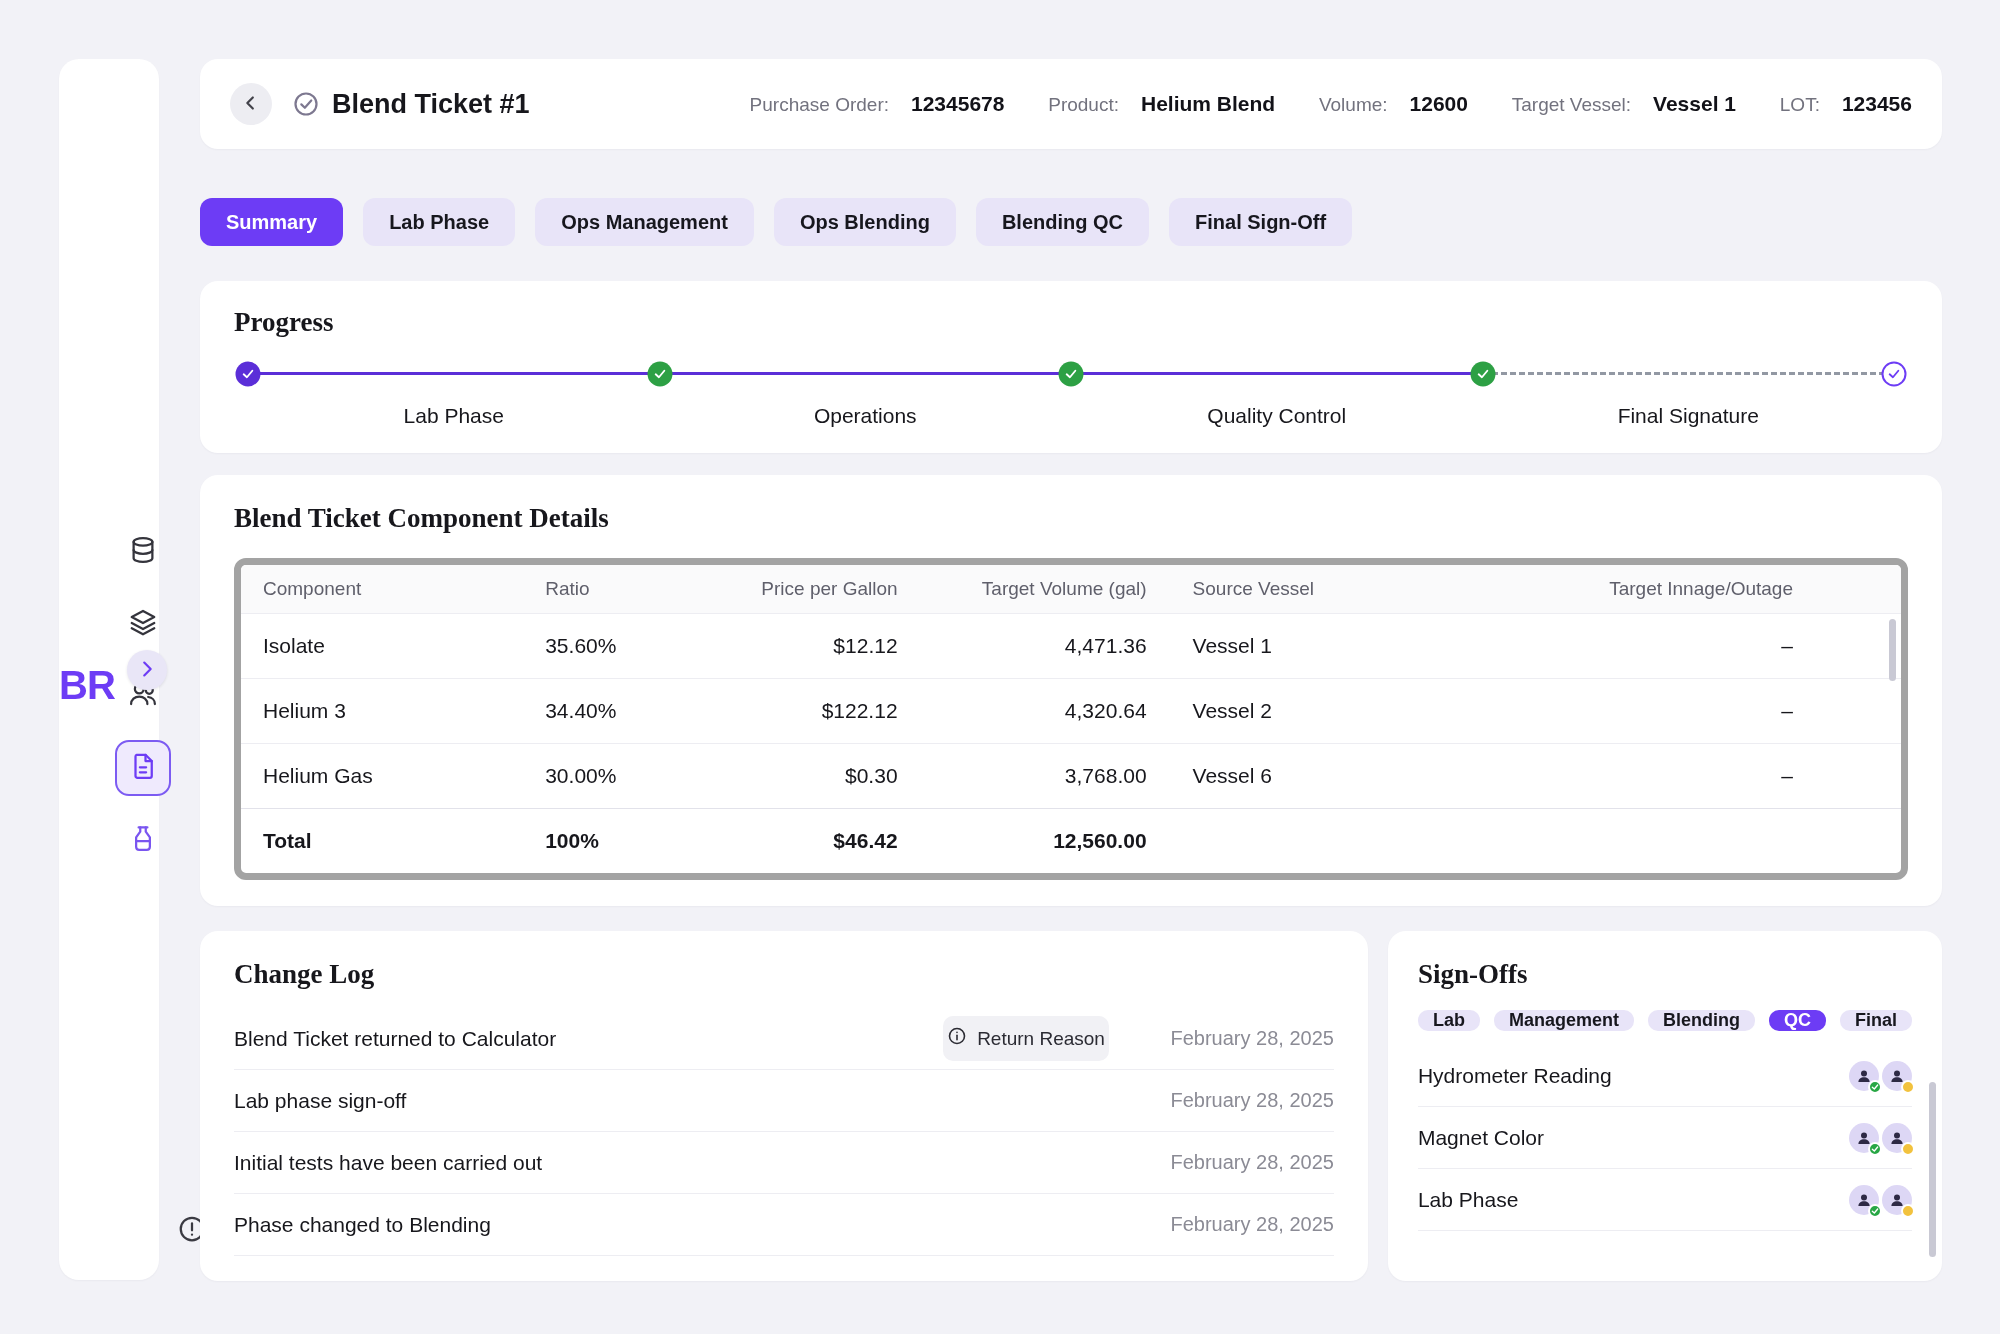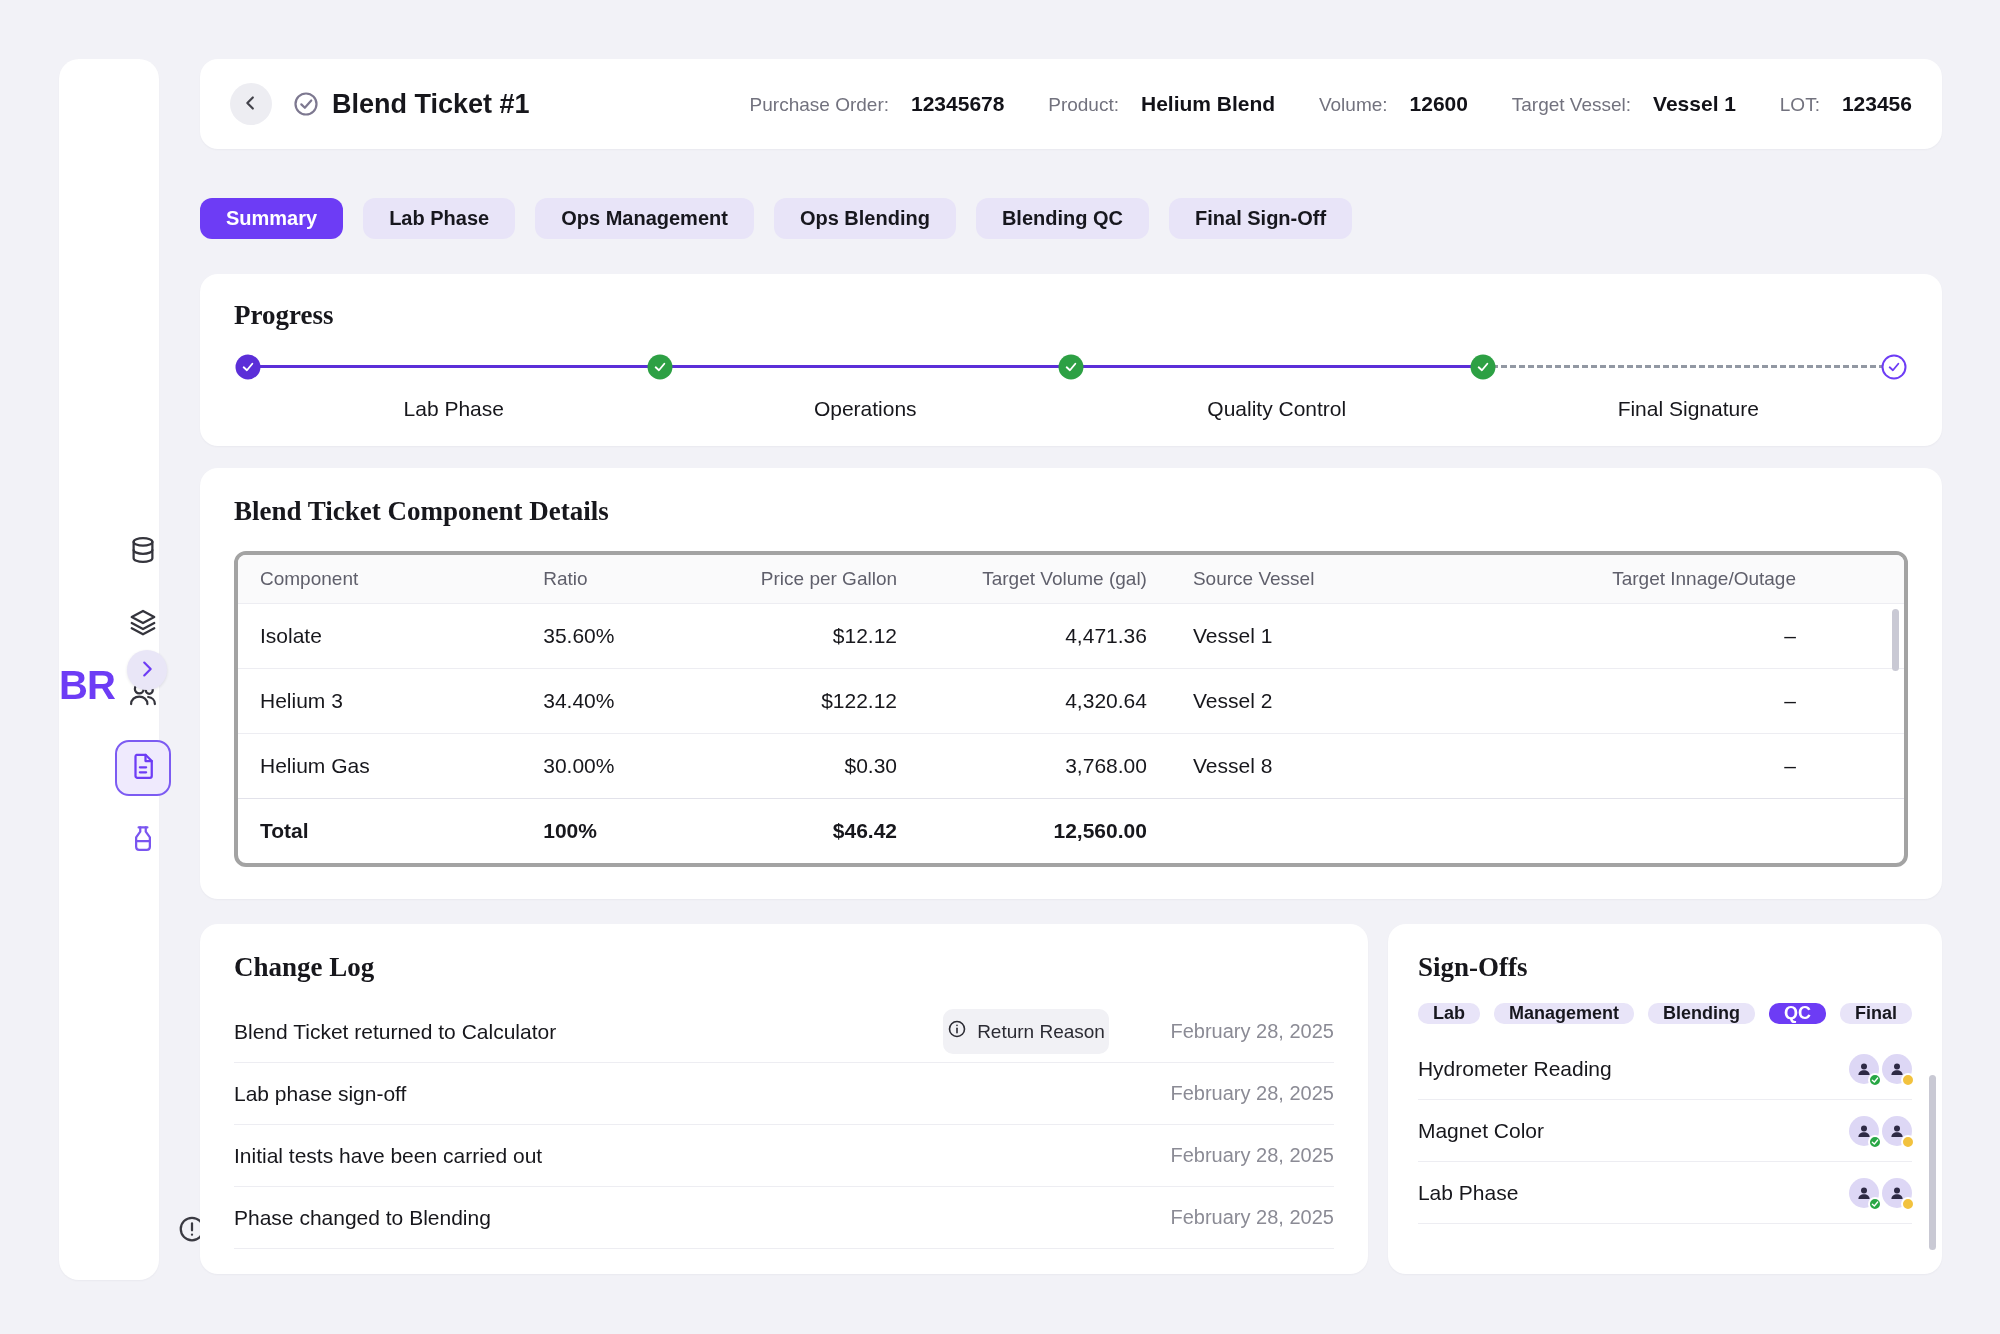--- a/index.html
+++ b/index.html
@@ -27,41 +27,41 @@
   .back-btn{width:42px;height:42px;border-radius:50%;background:#ededf2;border:none;display:flex;align-items:center;justify-content:center;color:#42424a;cursor:pointer;flex:0 0 auto;}
   .title-check{margin-left:20px;margin-right:12px;color:#7d7890;display:flex;align-items:center;}
   .page-title{font-size:27px;font-weight:700;margin:0;white-space:nowrap;}
   .meta{flex:1;display:flex;align-items:center;justify-content:space-between;margin-left:220px;}
   .meta-item{display:flex;align-items:baseline;gap:22px;white-space:nowrap;}
   .meta-label{font-size:19px;color:#72727e;}
   .meta-value{font-size:21px;font-weight:600;color:#121218;}
 
   
   .tabs{display:flex;gap:20px;margin-top:49px;}
-  .tab{height:41px;padding:0 26px;border-radius:12px;background:#e8e4f8;color:#17171e;font-size:20px;font-weight:600;border:none;cursor:pointer;font-family:inherit;}
+  .tab{height:48px;padding:0 26px;border-radius:12px;background:#e8e4f8;color:#17171e;font-size:20px;font-weight:600;border:none;cursor:pointer;font-family:inherit;}
   .tab.active{background:#6d3cf5;color:#fff;}
 
   
   .progress-card{margin-top:35px;height:172px;padding:26px 34px 0;}
   .card-title{font-size:27px;font-weight:700;margin:0;font-family:Liberation Serif, serif;}
   .stepper{position:relative;height:110px;}
   .track{position:absolute;left:14px;right:14px;top:34px;height:3px;}
   .line{position:absolute;top:0;height:3px;}
   .line.solid{left:0;width:75%;background:#5b2ed8;}
   .line.dashed{left:75%;right:0;height:0;border-top:3px dashed #9298a3;top:0;}
   .node{position:absolute;top:50%;width:25px;height:25px;border-radius:50%;display:flex;align-items:center;justify-content:center;transform:translate(-50%,-50%);box-sizing:border-box;}
   .node.accent{background:#5b2ed8;}
   .node.green{background:#2da044;}
   .node.outline{background:#fff;border:2.5px solid #6d3cf5;}
   .step-labels{position:absolute;left:14px;right:14px;top:66px;display:flex;}
   .step-label{flex:1;text-align:center;font-size:21px;color:#17171c;}
 
   
   .components-card{margin-top:22px;height:431px;padding:28px 34px;}
-  .table-box{margin-top:24px;border:4px solid #a3a3a3;border-radius:12px;overflow:hidden;position:relative;}
+  .table-box{margin-top:24px;border:7px solid #a3a3a3;border-radius:12px;overflow:hidden;position:relative;}
   table{width:100%;border-collapse:collapse;table-layout:fixed;font-size:21px;}
   thead th{background:#fafafb;font-weight:500;color:#5f5f6b;font-size:19px;height:46px;}
   tbody td{height:62px;border-top:1px solid #ededf2;color:#17171c;}
   tr.total td{border-top:1px solid #e2e2ea;font-weight:700;}
   .al{text-align:left;padding-left:22px;}
   .ar{text-align:right;padding-right:24px;}
   .ar-lg{text-align:right;padding-right:108px;}
   .vthumb{position:absolute;right:5px;top:54px;width:7px;height:62px;background:#c9c9d4;border-radius:4px;cursor:pointer;}
 
   
@@ -289,21 +289,21 @@
               <td class="ar">$122.12</td>
               <td class="ar">4,320.64</td>
               <td class="al">Vessel 2</td>
               <td class="ar-lg">–</td>
             </tr>
             <tr>
               <td class="al">Helium Gas</td>
               <td class="al">30.00%</td>
               <td class="ar">$0.30</td>
               <td class="ar">3,768.00</td>
-              <td class="al">Vessel 8</td>
+              <td class="al">Vessel 6</td>
               <td class="ar-lg">–</td>
             </tr>
             <tr class="total">
               <td class="al">Total</td>
               <td class="al">100%</td>
               <td class="ar">$46.42</td>
               <td class="ar">12,560.00</td>
               <td class="al"></td>
               <td class="ar-lg"></td>
             </tr>

